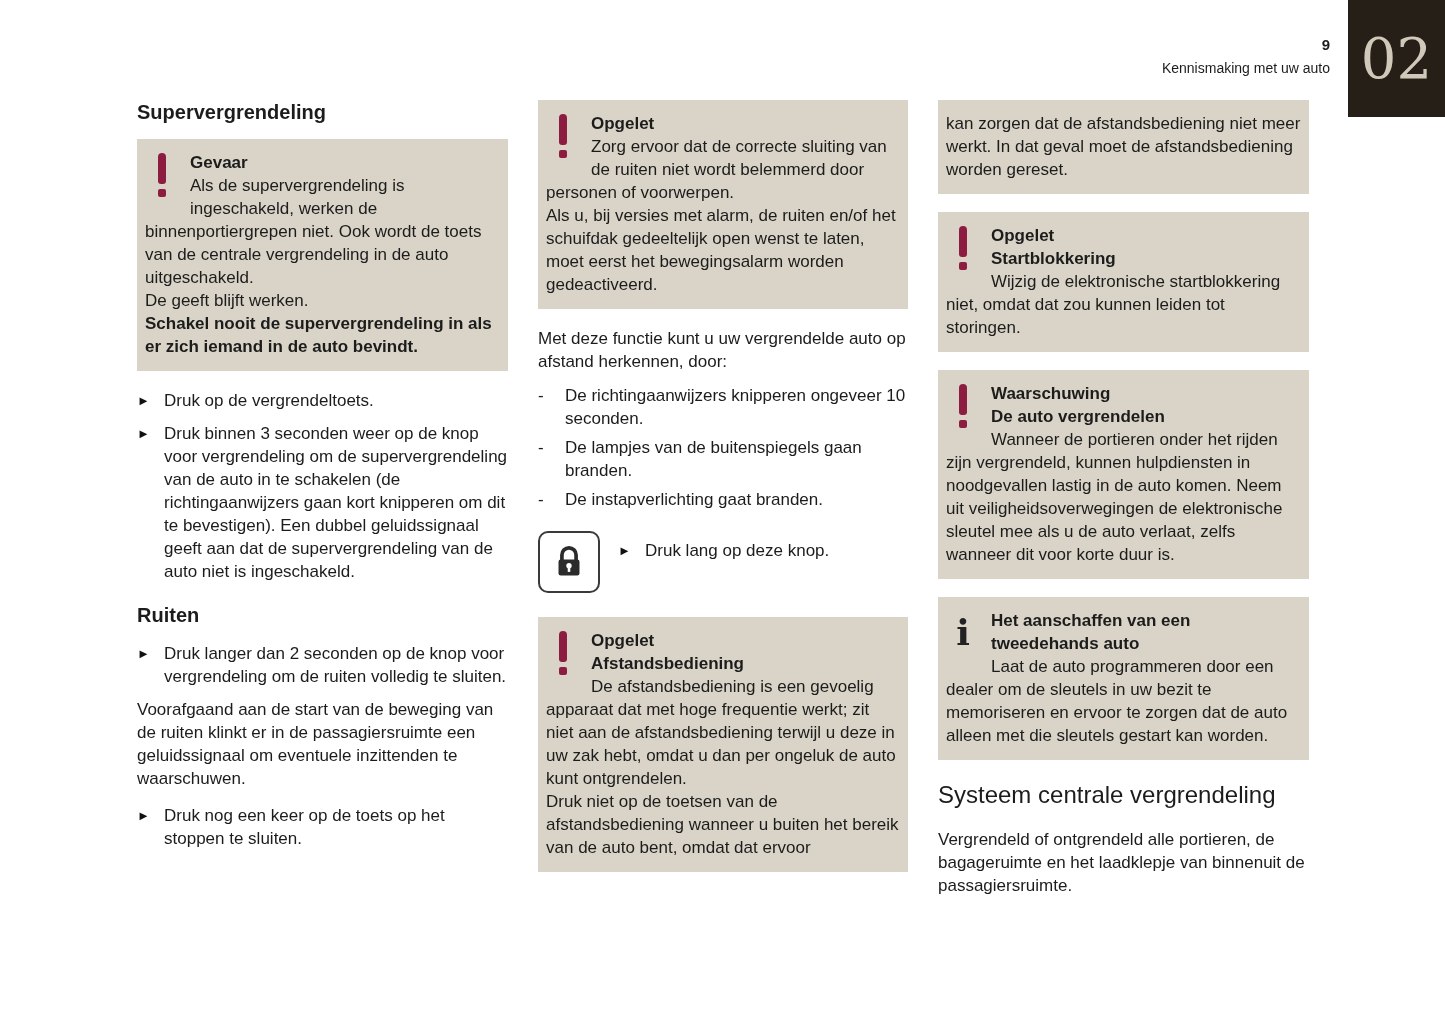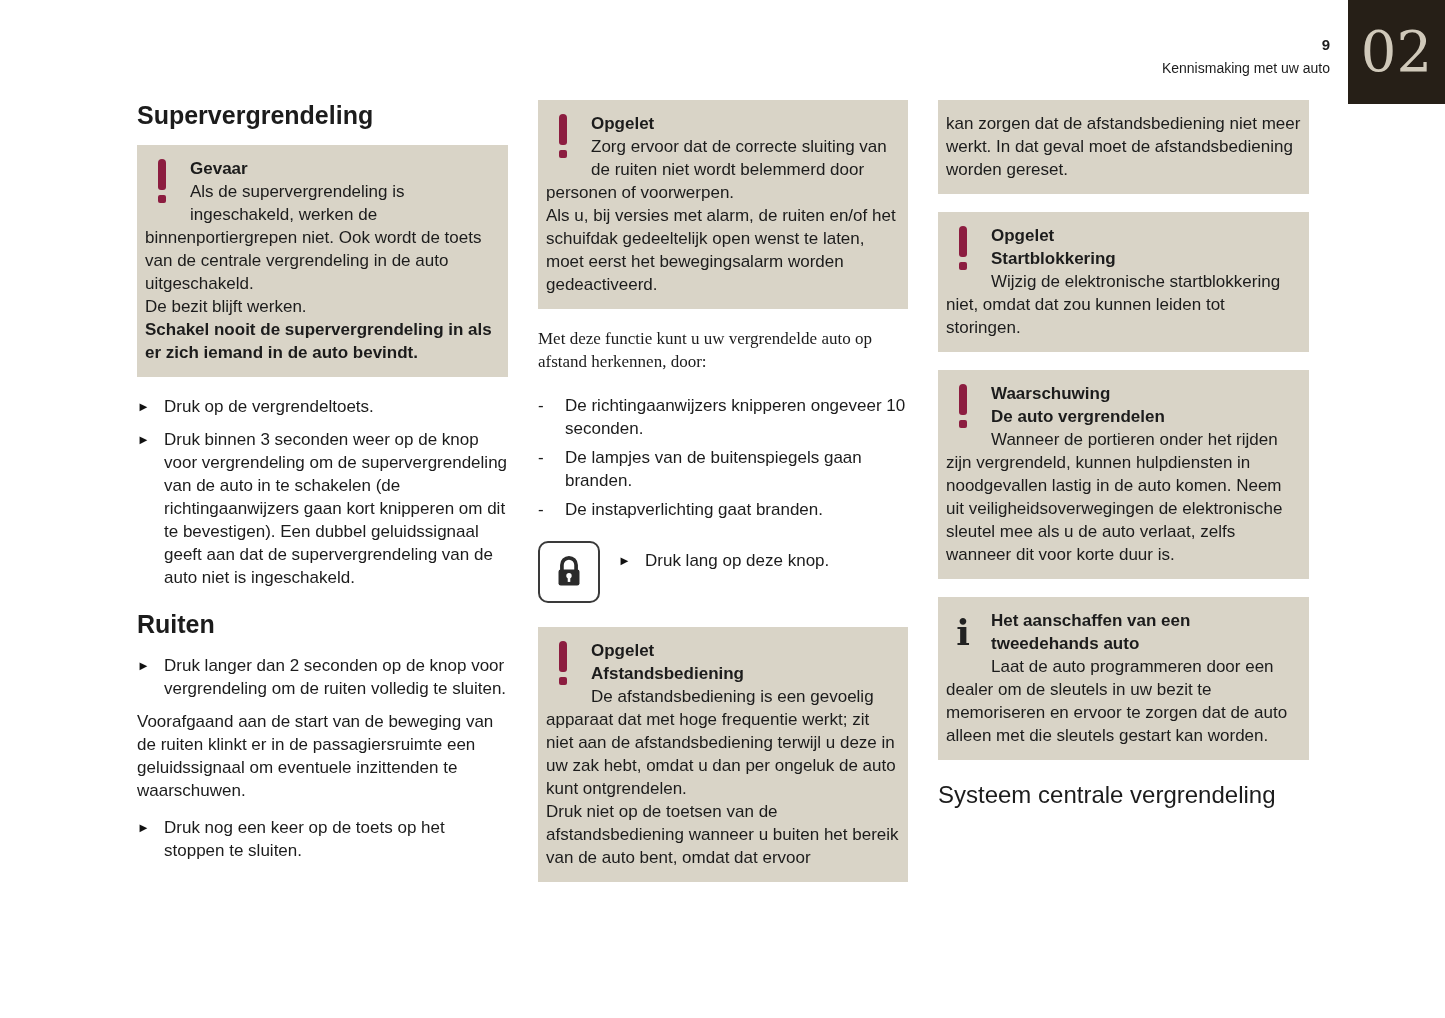--- a/index.html
+++ b/index.html
@@ -16,21 +16,21 @@
     width: 1445px;
     height: 1018px;
     background: #ffffff;
     font-family: "Liberation Sans", "DejaVu Sans", sans-serif;
     color: var(--text);
     overflow: hidden;
   }
   
   .chapter-tab {
     position: absolute; top: 0; right: 0;
-    width: 97px; height: 104px;
+    width: 97px; height: 117px;
     background: var(--tab-bg);
     display: flex; align-items: center; justify-content: center;
   }
   .chapter-num {
     font-family: "DejaVu Serif", serif;
     font-size: 56px; line-height: 1;
     color: var(--tab-text); font-weight: 400;
   }
   
   .page-head { position: absolute; top: 36px; right: 115px; text-align: right; }
@@ -38,21 +38,21 @@
   .head-title { font-size: 14px; }
 
   
   .columns { position: absolute; left: 137px; top: 100px; display: flex; gap: 30px; }
   .col { width: 371px; }
   .colmid { width: 370px; }
 
   .t { font-size: 17px; line-height: 23px; }
   .bold { font-weight: bold; }
 
-  .h-section { font-size: 25px; font-weight: bold; margin: 0 0 15px; line-height: 1.2; }
+  .h-section { font-size: 20px; font-weight: bold; margin: 0 0 15px; line-height: 1.2; }
   .h-section.sub { margin-top: 20px; }
 
   .big-title { font-size: 24px; font-weight: 400; line-height: 34px; margin: 16px 0 16px; }
 
   
   .notice {
     background: var(--box-bg);
     padding: 12px 8px 13px;
     margin-bottom: 18px;
     overflow: hidden;
@@ -78,21 +78,21 @@
   }
 
   
   .arrow-item { display: flex; margin: 0 0 10px; }
   .arr { flex: none; width: 27px; font-size: 13px; line-height: 23px; color: #111; }
 
   
   .dash-item { display: flex; margin: 0 0 6px; }
   .dash { flex: none; width: 27px; font-size: 17px; line-height: 23px; }
 
-  .intro { margin-bottom: 21px; font-family: Liberation Serif, serif; }
+  .intro { margin-bottom: 11px; }
   .para { margin: 4px 0 14px; }
 
   
   .lock-row { display: flex; align-items: flex-start; margin: 20px 0 24px; }
   .lock-btn {
     flex: none; width: 62px; height: 62px;
     border: 2px solid #3a3a3a; border-radius: 10px;
     display: flex; align-items: center; justify-content: center;
     margin-right: 18px; background: #fff;
   }
@@ -117,21 +117,21 @@
     <section class="col">
       <h2 class="h-section">Supervergrendeling</h2>
 
       <div class="notice">
         <span class="excl">
             <span class="excl-bar"></span>
             <span class="excl-dot"></span>
           </span>
         <p class="t n-title">Gevaar</p>
         <p class="t">Als de supervergrendeling is ingeschakeld, werken de binnenportiergrepen niet. Ook wordt de toets van de centrale vergrendeling in de auto uitgeschakeld.</p>
-        <p class="t">De bezit blijft werken.</p>
+        <p class="t">De geeft blijft werken.</p>
         <p class="t bold">Schakel nooit de supervergrendeling in als er zich iemand in de auto bevindt.</p>
       </div>
 
       <div class="arrow-item">
         <span class="arr">►</span>
         <p class="t">Druk op de vergrendeltoets.</p>
       </div>
       <div class="arrow-item">
         <span class="arr">►</span>
         <p class="t">Druk binnen 3 seconden weer op de knop voor vergrendeling om de supervergrendeling van de auto in te schakelen (de richtingaanwijzers gaan kort knipperen om dit te bevestigen). Een dubbel geluidssignaal geeft aan dat de supervergrendeling van de auto niet is ingeschakeld.</p>
@@ -232,16 +232,17 @@
         <p class="t">Wanneer de portieren onder het rijden zijn vergrendeld, kunnen hulpdiensten in noodgevallen lastig in de auto komen. Neem uit veiligheidsoverwegingen de elektronische sleutel mee als u de auto verlaat, zelfs wanneer dit voor korte duur is.</p>
       </div>
 
       <div class="notice">
         <span class="info-i">i</span>
         <p class="t n-title">Het aanschaffen van een tweedehands auto</p>
         <p class="t">Laat de auto programmeren door een dealer om de sleutels in uw bezit te memoriseren en ervoor te zorgen dat de auto alleen met die sleutels gestart kan worden.</p>
       </div>
 
       <h2 class="big-title">Systeem centrale vergrendeling</h2>
+      <p class="t">Vergrendeld of ontgrendeld alle portieren, de bagageruimte en het laadklepje van binnenuit de passagiersruimte.</p>
     </section>
 
   </div>
 </div>
 
 </body></html>

